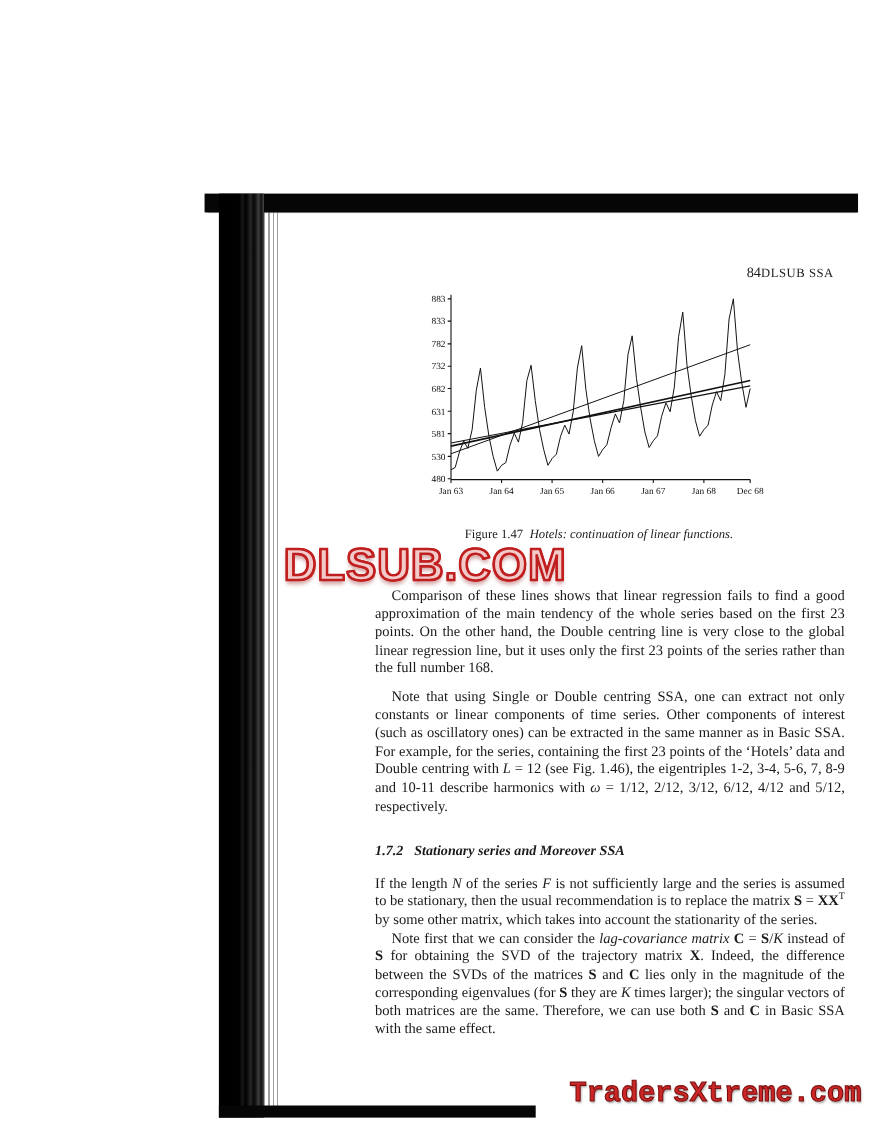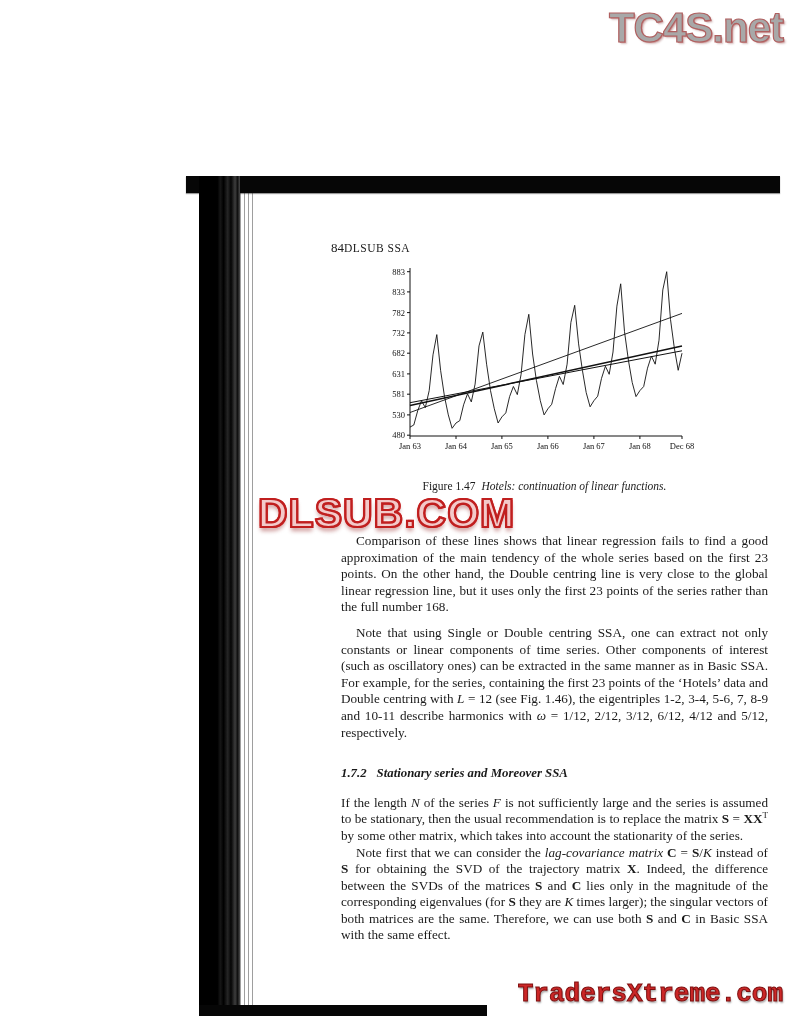--- a/index.html
+++ b/index.html
@@ -24,21 +24,21 @@
   .scan-topbar{position:absolute;left:186px;top:176px;width:594px;height:17px;background:#060606;
     box-shadow:0 1px 1px rgba(0,0,0,.4);}
   .scan-spine{position:absolute;left:199px;top:176px;width:41px;height:840px;
     background:linear-gradient(90deg,#000 0,#000 45%,#161616 52%,#000 60%,#262626 70%,#050505 78%,#3d3d3d 88%,#101010 94%,#4a4a4a 100%);}
   .scan-edge{position:absolute;left:240px;top:193px;width:13px;height:822px;
     background:repeating-linear-gradient(90deg,rgba(40,40,40,.45) 0 1px,rgba(255,255,255,0) 1px 4px);}
   .scan-botbar{position:absolute;left:199px;top:1005px;width:288px;height:11px;background:#060606;}
 
   
   .page-header{position:absolute;left:331px;top:240px;width:427px;
-    display:flex;justify-content:flex-start;align-items:baseline;}
+    display:flex;justify-content:flex-end;align-items:baseline;}
   .page-number{font-size:13px;}
   .running-head{font-size:11.5px;letter-spacing:.5px;}
 
   
   .figure{position:absolute;left:384px;top:260px;width:312px;height:202px;}
   .figure-caption{position:absolute;left:331px;top:480px;width:427px;text-align:center;font-size:11.5px;}
   .cap-prefix{margin-right:6px;}
   .cap-italic{font-style:italic;}
 
   
@@ -51,21 +51,20 @@
   .seg-b{font-weight:bold;}
   .body-text sup{font-size:9px;line-height:0;}
   .section-heading{margin-top:24px;margin-bottom:13px;font-style:italic;font-weight:bold;font-size:12.8px;}
   .heading-number{margin-right:10px;}
 </style>
 </head>
 <body>
 
 <div class="canvas">
 
-  <div class="wm-top">TC4S.net</div>
 
   <div class="scan-topbar"></div>
   <div class="scan-spine"></div>
   <div class="scan-edge"></div>
   <div class="scan-botbar"></div>
 
   <div class="page-header">
     <span class="page-number">84</span>
     <span class="running-head">DLSUB SSA</span>
   </div>

